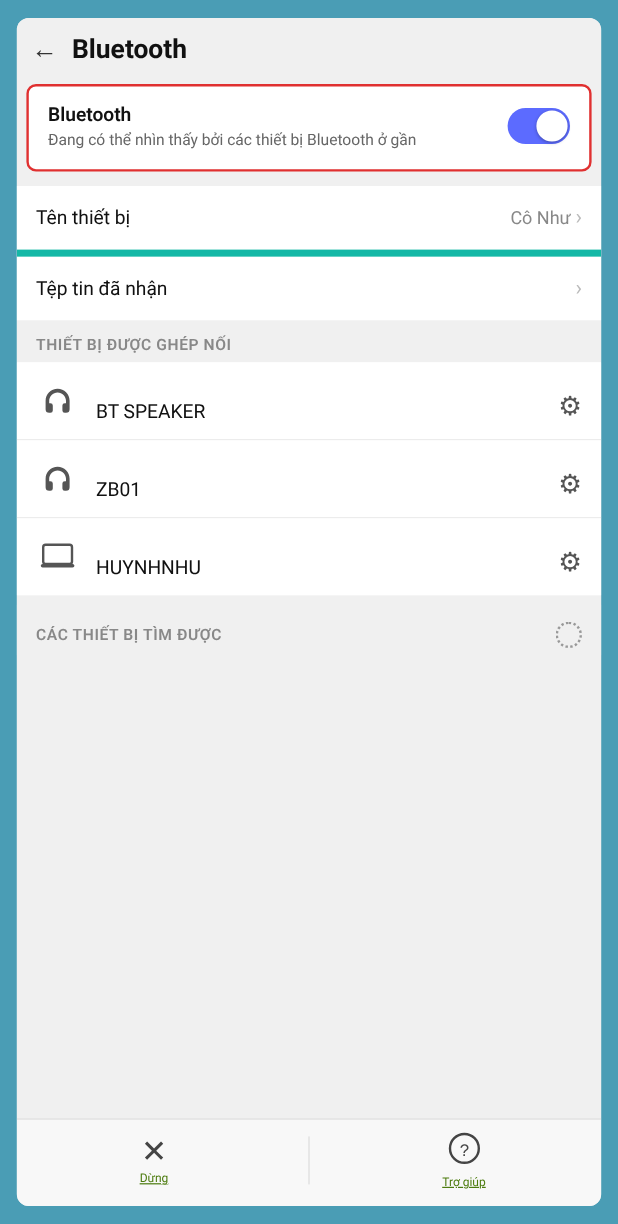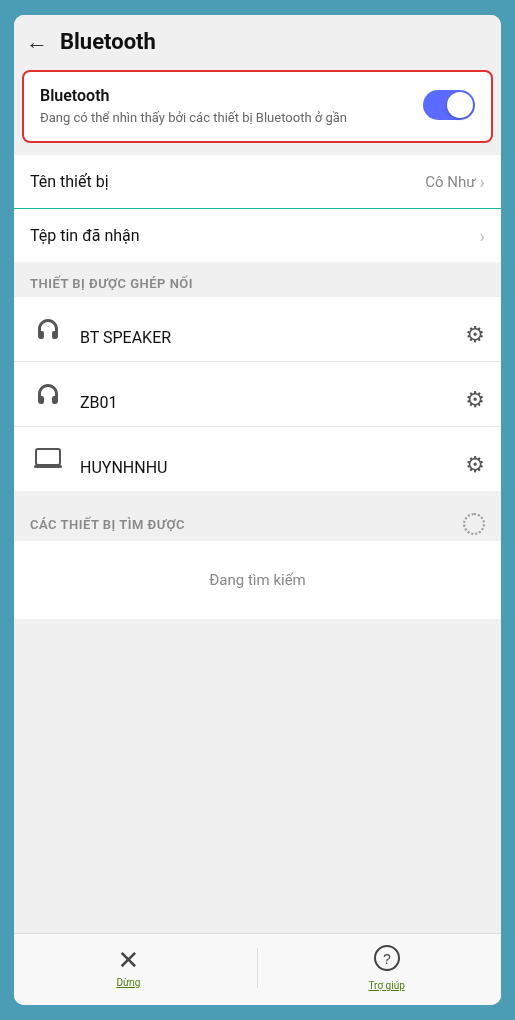--- a/index.html
+++ b/index.html
@@ -111,21 +111,21 @@
     .section-white {
       background: #fff;
       margin-top: 8px;
     }
 
     .list-item {
       display: flex;
       align-items: center;
       justify-content: space-between;
       padding: 16px 16px;
-      border-bottom: 1px solid #14b8a6;
+      border-bottom: 6px solid #14b8a6;
       background: #fff;
       cursor: pointer;
     }
 
     .list-item:last-child {
       border-bottom: none;
     }
 
     .list-item-label {
       font-size: 16px;
@@ -371,21 +371,20 @@
         <span class="gear-icon">⚙</span>
       </div>
 
     </div>
 
     <div class="discovered-section">
       <div class="discovered-header">
         <span class="discovered-header-text">CÁC THIẾT BỊ TÌM ĐƯỢC</span>
         <div class="spinner"></div>
       </div>
-      <div class="searching-text">Đang tìm kiếm</div>
     </div>
 
   </div>
 
   <div class="bottom-bar">
     <div class="bottom-btn">
       <span class="bottom-btn-icon">✕</span>
       <span class="bottom-btn-label">Dừng</span>
     </div>
     <div class="bottom-separator"></div>

